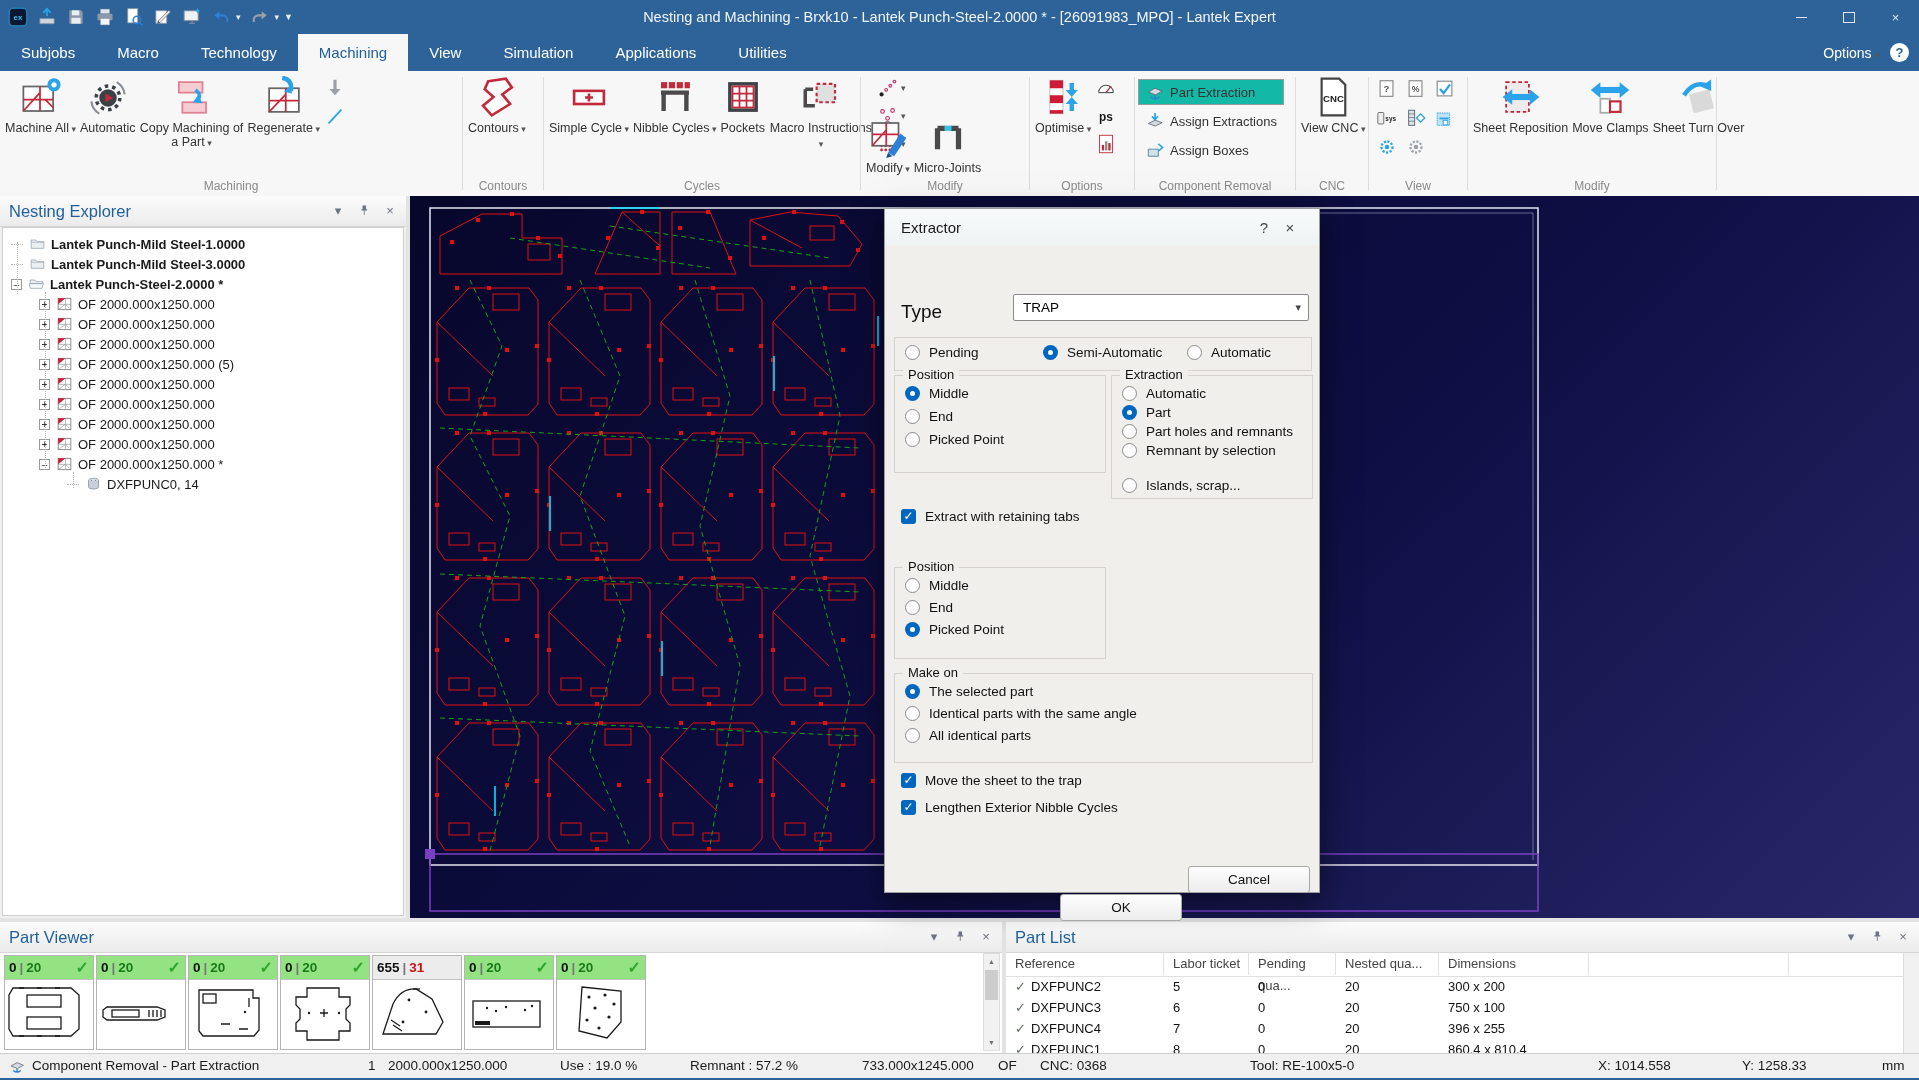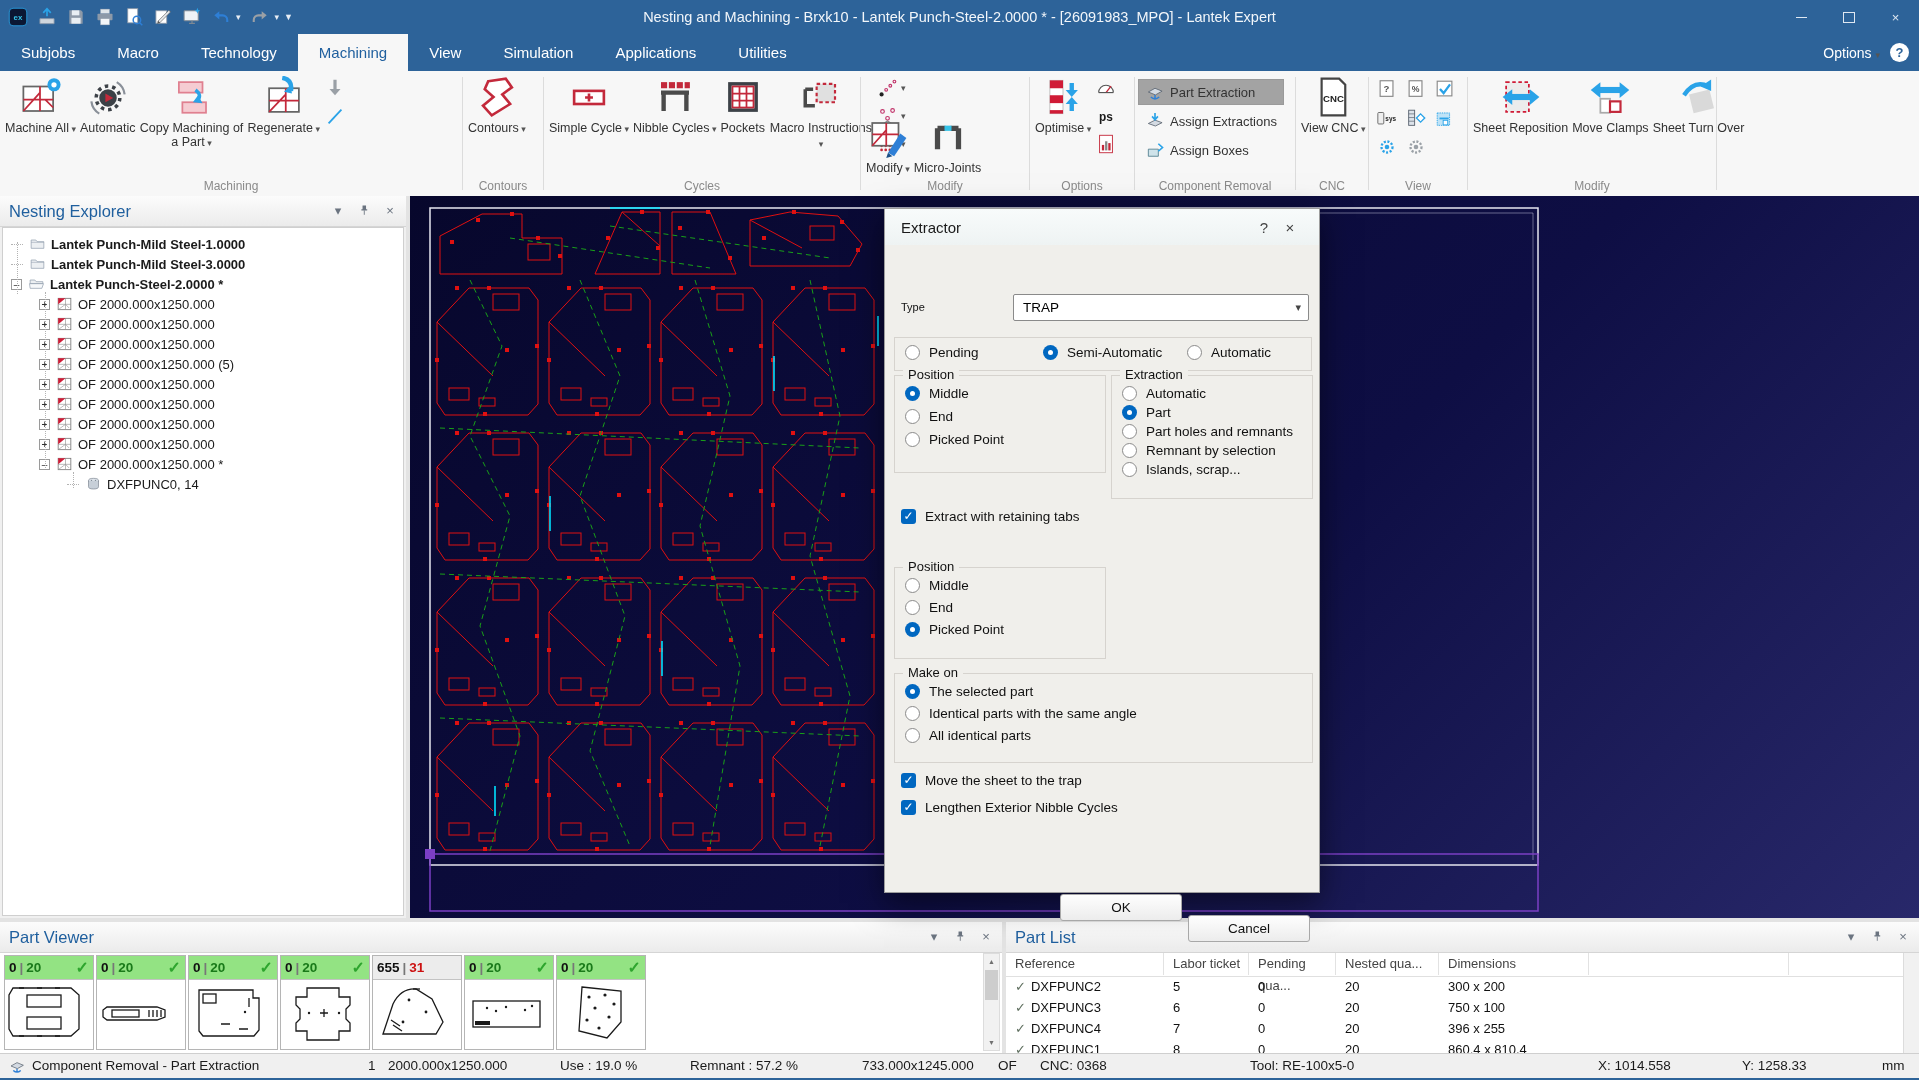--- a/index.html
+++ b/index.html
@@ -35,21 +35,21 @@
   .rsep{width:1px;background:#dcdcdc;margin:6px 0;flex:none;}
   .rbtn{display:flex;flex-direction:column;align-items:center;padding:1px 2px;flex:none;}
   .rbicon{width:42px;height:42px;}
   .rlabel{font-size:12.5px;color:#333;text-align:center;line-height:14px;margin-top:3px;max-width:104px;}
   .rarrow{font-size:9px;color:#555;}
   .rsmallcol{display:flex;flex-direction:column;gap:6px;padding:2px 2px;flex:none;}
   .rsmall{display:flex;align-items:center;gap:2px;}
   .rsicon{width:22px;height:22px;display:inline-block;}
   .rmenu{display:flex;flex-direction:column;gap:3px;padding-top:4px;}
   .rmrow{display:flex;align-items:center;gap:5px;font-size:13px;color:#333;padding:2px 6px;border:1px solid transparent;}
-  .rmrow.hl{background:#a3a3a3;border-color:#9a9a9a;}
+  .rmrow.hl{background:#14b8a6;border-color:#9a9a9a;}
   .rmicon{width:20px;height:20px;flex:none;}
   .rsmgrid{display:grid;grid-template-columns:repeat(3,26px);grid-auto-rows:26px;gap:3px;padding:3px 4px;}
 
   
   .panel-header{height:30px;display:flex;align-items:center;padding:0 9px;
     background:linear-gradient(#fcfcfc,#ebebeb);border-bottom:1px solid #d5d5d5;}
   .panel-title{color:#1f5f9e;font-size:16.5px;}
   .panel-icons{margin-left:auto;display:flex;align-items:center;gap:12px;color:#6b7480;font-size:13px;}
   .picon{width:14px;height:14px;display:inline-block;line-height:14px;text-align:center;}
 
@@ -98,21 +98,21 @@
   .st{position:absolute;top:0;line-height:24px;white-space:nowrap;}
 
   
   #dialog{position:absolute;left:884px;top:208px;width:434px;height:683px;background:#f0efeb;
     border:1px solid #9d9d9d;box-shadow:0 10px 30px rgba(0,0,0,.5);z-index:50;}
   .dlg-head{height:36px;display:flex;align-items:center;padding:0 16px;background:linear-gradient(#f8fbfb,#eef3f3);}
   .dlg-title{font-size:15px;color:#1a1a1a;}
   .dlg-hbtn{width:26px;text-align:center;font-size:15px;color:#444;}
   .dlg-hbtn.q{margin-left:auto;}
   .dlg-body{position:absolute;left:0;top:36px;right:0;bottom:0;}
-  .dlbl{position:absolute;font-size:11px;color:#111;}
+  .dlbl{position:absolute;font-size:19px;color:#111;}
   .combo{position:absolute;left:128px;top:49px;width:296px;height:27px;background:#fff;border:1px solid #8a8a8a;
     border-radius:2px;font-size:13.5px;line-height:25px;padding:0 9px;box-sizing:border-box;}
   .combo-caret{position:absolute;right:7px;top:0;color:#444;font-size:11px;}
   .gbox{position:absolute;border:1px solid #d6d3ce;}
   .legend{position:absolute;top:-9px;left:8px;background:#f0efeb;padding:0 5px;font-size:13px;color:#111;}
   .opts{position:absolute;left:10px;top:10px;right:4px;}
   .opt{display:flex;align-items:center;gap:9px;font-size:13.5px;color:#111;}
   .radio{width:15px;height:15px;border-radius:50%;border:1px solid #8b8b8b;background:#fff;box-sizing:border-box;flex:none;position:relative;}
   .radio.sel{border:none;background:#0067c0;}
   .radio.sel::after{content:"";position:absolute;left:5px;top:5px;width:5px;height:5px;border-radius:50%;background:#fff;}
@@ -981,21 +981,21 @@
               <span>Automatic</span>
             </label>
             <label class="opt" style="margin-bottom: 4px;">
               <span class="radio sel"></span>
               <span>Part</span>
             </label>
             <label class="opt" style="margin-bottom: 4px;">
               <span class="radio"></span>
               <span>Part holes and remnants</span>
             </label>
-            <label class="opt" style="margin-bottom: 4px;">
+            <label class="opt" style="margin-bottom: 20px;">
               <span class="radio"></span>
               <span>Remnant by selection</span>
             </label>
             <label class="opt" style="margin-bottom: 4px;">
               <span class="radio"></span>
               <span>Islands, scrap...</span>
             </label>
           </div>
       </div>
       <label class="opt cbxrow" style="top:264px;">
@@ -1038,21 +1038,21 @@
       </div>
       <label class="opt cbxrow" style="top:528px;">
         <span class="check">✓</span>
         <span>Move the sheet to the trap</span>
       </label>
       <label class="opt cbxrow" style="top:555px;">
         <span class="check">✓</span>
         <span>Lengthen Exterior Nibble Cycles</span>
       </label>
       <div class="dbtn" style="left:175px;top:649px;">OK</div>
-      <div class="dbtn" style="left:303px;top:670px;">Cancel</div>
+      <div class="dbtn" style="left:303px;top:621px;">Cancel</div>
     </div>
   </div>
 
   <div id="hsplit"></div>
 
   <div id="partviewer">
     <div class="panel-header">
       <span class="panel-title">Part Viewer</span>
       <span class="panel-icons">
         <span class="picon">▾</span>

